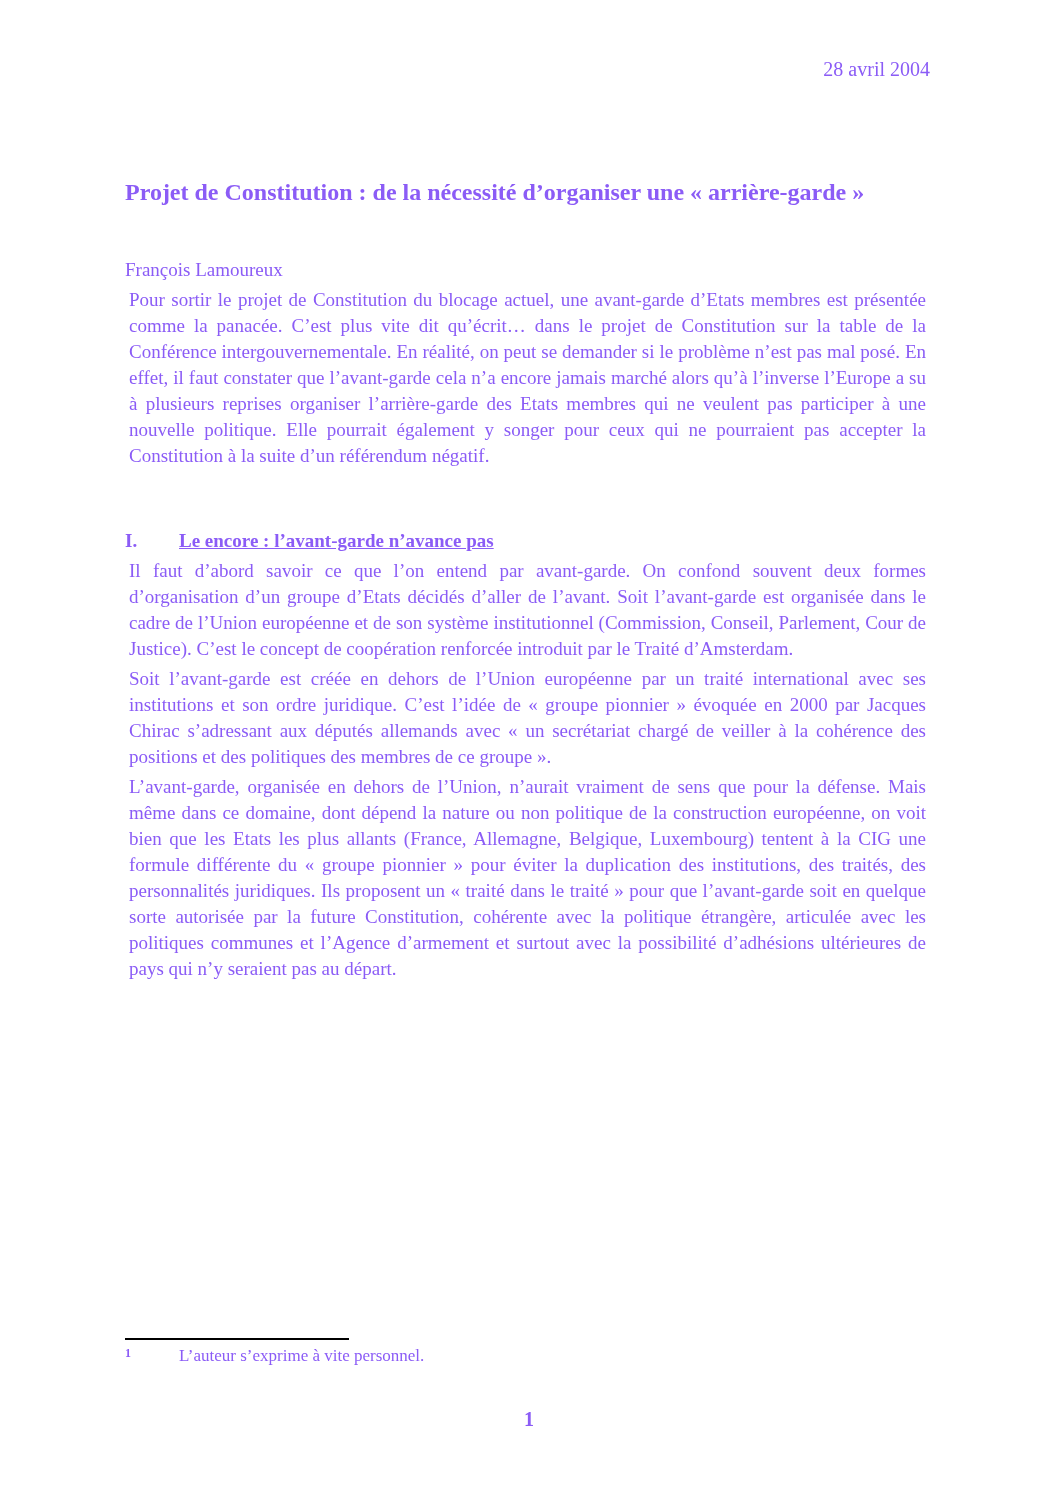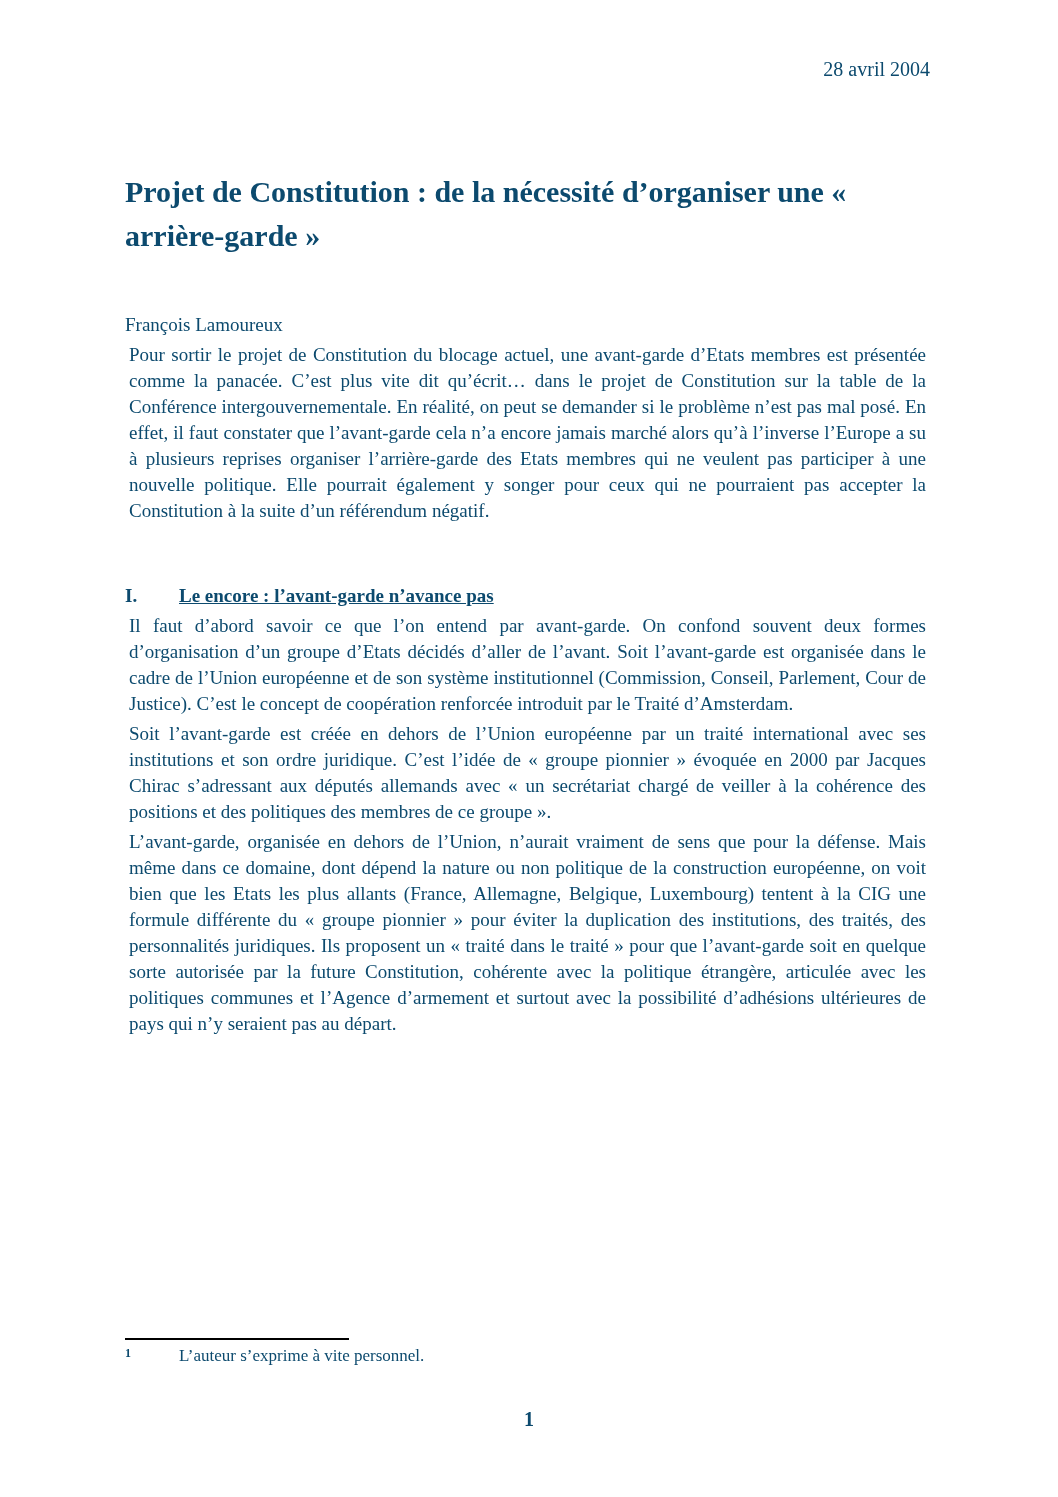--- a/index.html
+++ b/index.html
@@ -2,38 +2,38 @@
 <html><head>
 <meta charset="utf-8">
 <style>
   * { box-sizing: border-box; }
   html, body { margin: 0; padding: 0; background: #ffffff; }
   .page {
     position: relative;
     width: 1058px;
     height: 1497px;
     background: #ffffff;
-    color: #0c4a6e;
+    color: #8b5cf6;
     font-family: "Liberation Serif", serif;
     padding: 58px 128px 0 125px;
     overflow: hidden;
   }
   .date {
     text-align: right;
     font-size: 20px;
     line-height: 22px;
   }
   .title {
     margin: 90px 0 0 0;
-    font-size: 30px;
+    font-size: 24px;
     font-weight: bold;
     line-height: 44px;
   }
   .author-block {
-    margin-top: 54px;
+    margin-top: 43px;
     font-size: 19px;
     line-height: 26px;
   }
   .affiliation { font-style: italic; }
   .affiliation sup {
     font-size: 13px;
     font-style: italic;
     margin-left: 4px;
   }
   p.body {

